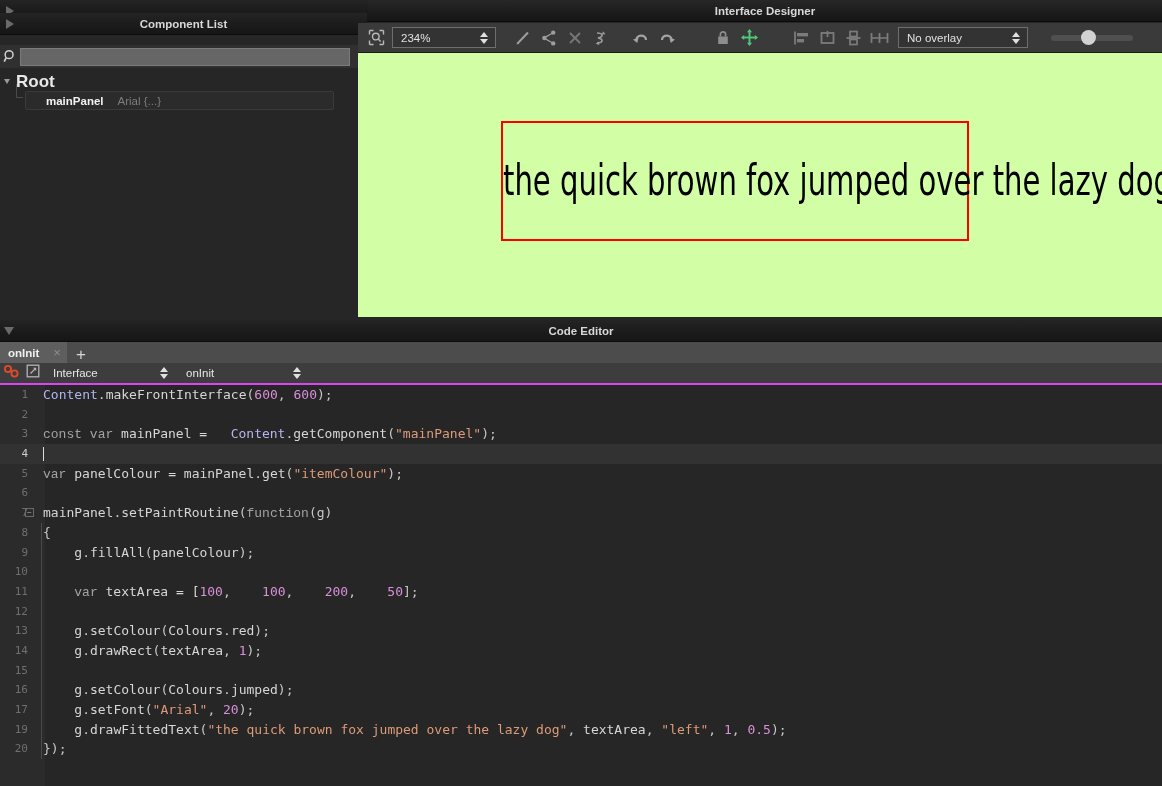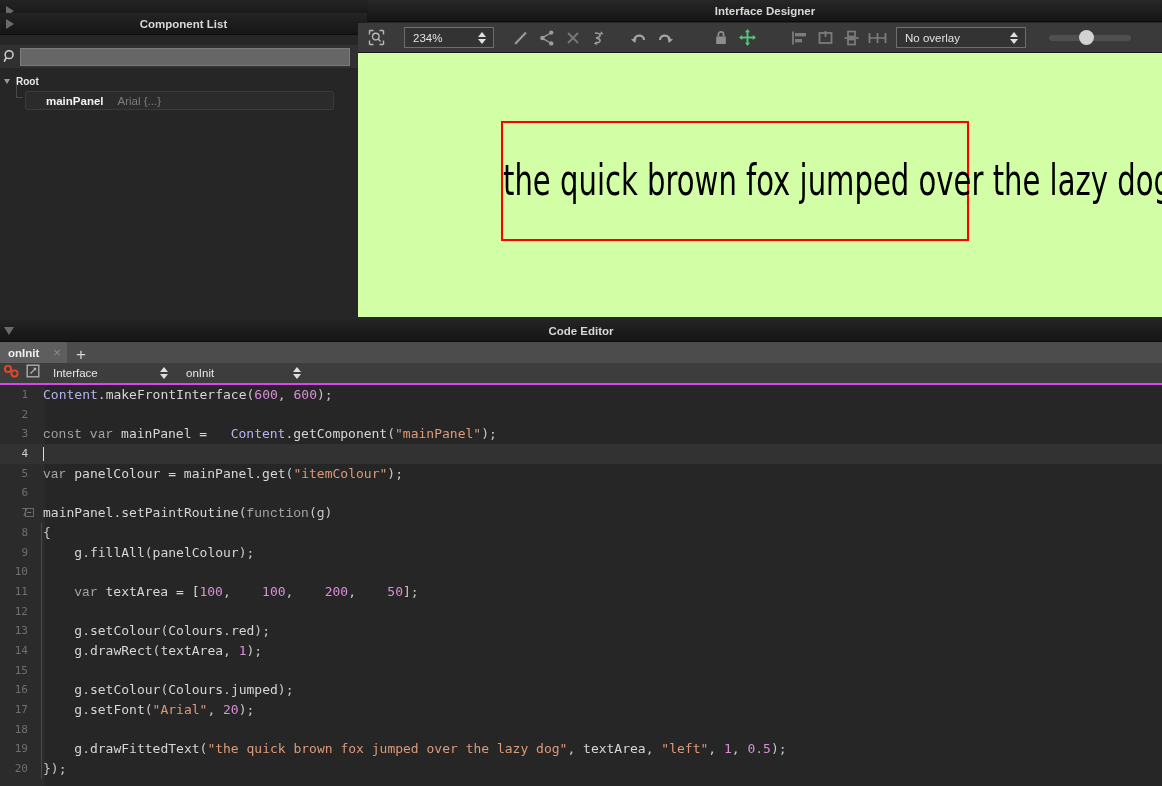--- a/index.html
+++ b/index.html
@@ -50,21 +50,21 @@
     background:#303030; display:flex; align-items:center;
   }
   #cl-search .searchfield {
     position:absolute; left:20px; top:3px; width:330px; height:18px;
     background:#666; border:1px solid #7b7b7b;
   }
   .magnifier { position:absolute; left:3px; top:4px; width:15px; height:15px; }
   #tree { position:absolute; left:0; top:27px; width:359px; }
   .tree-root {
     position:relative; height:19px; display:flex; align-items:center;
-    padding-left:16px; color:#e8e8e8; font-size:10px; font-weight:bold;
+    padding-left:16px; color:#e8e8e8; font-size:17px; font-weight:bold;
   }
   .tree-arrow {
     position:absolute; left:4px; top:7px; width:0; height:0;
     border-top:5px solid #9a9a9a;
     border-left:3.5px solid transparent;
     border-right:3.5px solid transparent;
   }
   .tree-child {
     position:relative; margin-left:25px; height:19px;
     background:#2b2b2b; border:1px solid #3a3a3a; border-radius:2px;
@@ -224,21 +224,21 @@
   </div>
 
   <div id="des-toolbar">
     <div class="tb-icon" style="margin-left:5px">
       <svg width="17" height="17" viewBox="0 0 17 17">
         <path d="M1.5 1.5h4M1.5 1.5v4M15.5 1.5h-4M15.5 1.5v4M1.5 15.5h4M1.5 15.5v-4M15.5 15.5h-4M15.5 15.5v-4" stroke="#b8b8b8" stroke-width="1.4" fill="none"></path>
         <circle cx="7.8" cy="7.6" r="3.3" fill="none" stroke="#b8b8b8" stroke-width="1.4"></circle>
         <line x1="10.2" y1="10" x2="12.6" y2="12.4" stroke="#b8b8b8" stroke-width="1.4"></line>
       </svg>
     </div>
-    <div class="combo" style="width:90px;margin-left:15px">
+    <div class="combo" style="width:104px;margin-left:3px">
       <span>234%</span>
       <span class="spin">
         <span class="sp-up"></span>
           <span class="sp-dn"></span>
       </span>
     </div>
 
     <div class="tb-icon" style="margin-left:14px">
       <svg width="18" height="18" viewBox="0 0 18 18">
         <line x1="3.5" y1="14.5" x2="14" y2="3.5" stroke="#9d9d9d" stroke-width="2"></line>
@@ -406,19 +406,18 @@
         <div class="line"><span class="ln">8</span><span class="gbar"></span><span class="src"><span class="c-pun">{</span></span></div>
         <div class="line"><span class="ln">9</span><span class="gbar"></span><span class="src"><span class="c-pl">    g</span><span class="c-pun">.</span><span class="c-fn">fillAll</span><span class="c-pun">(</span><span class="c-pl">panelColour</span><span class="c-pun">);</span></span></div>
         <div class="line"><span class="ln">10</span><span class="gbar"></span><span class="src"></span></div>
         <div class="line"><span class="ln">11</span><span class="gbar"></span><span class="src"><span class="c-pl">    </span><span class="c-kw">var</span><span class="c-pl"> textArea = [</span><span class="c-num">100</span><span class="c-pun">,    </span><span class="c-num">100</span><span class="c-pun">,    </span><span class="c-num">200</span><span class="c-pun">,    </span><span class="c-num">50</span><span class="c-pun">];</span></span></div>
         <div class="line"><span class="ln">12</span><span class="gbar"></span><span class="src"></span></div>
         <div class="line"><span class="ln">13</span><span class="gbar"></span><span class="src"><span class="c-pl">    g</span><span class="c-pun">.</span><span class="c-fn">setColour</span><span class="c-pun">(</span><span class="c-pl">Colours</span><span class="c-pun">.</span><span class="c-pl">red</span><span class="c-pun">);</span></span></div>
         <div class="line"><span class="ln">14</span><span class="gbar"></span><span class="src"><span class="c-pl">    g</span><span class="c-pun">.</span><span class="c-fn">drawRect</span><span class="c-pun">(</span><span class="c-pl">textArea</span><span class="c-pun">, </span><span class="c-num">1</span><span class="c-pun">);</span></span></div>
         <div class="line"><span class="ln">15</span><span class="gbar"></span><span class="src"></span></div>
         <div class="line"><span class="ln">16</span><span class="gbar"></span><span class="src"><span class="c-pl">    g</span><span class="c-pun">.</span><span class="c-fn">setColour</span><span class="c-pun">(</span><span class="c-pl">Colours</span><span class="c-pun">.</span><span class="c-pl">jumped</span><span class="c-pun">);</span></span></div>
         <div class="line"><span class="ln">17</span><span class="gbar"></span><span class="src"><span class="c-pl">    g</span><span class="c-pun">.</span><span class="c-fn">setFont</span><span class="c-pun">(</span><span class="c-str">"Arial"</span><span class="c-pun">, </span><span class="c-num">20</span><span class="c-pun">);</span></span></div>
-        <div class="line"><span class="ln">18</span><span class="gbar"></span><span class="src"></span></div>
         <div class="line"><span class="ln">19</span><span class="gbar"></span><span class="src"><span class="c-pl">    g</span><span class="c-pun">.</span><span class="c-fn">drawFittedText</span><span class="c-pun">(</span><span class="c-str">"the quick brown fox jumped over the lazy dog"</span><span class="c-pun">, </span><span class="c-pl">textArea</span><span class="c-pun">, </span><span class="c-str">"left"</span><span class="c-pun">, </span><span class="c-num">1</span><span class="c-pun">, </span><span class="c-num">0.5</span><span class="c-pun">);</span></span></div>
         <div class="line"><span class="ln">20</span><span class="gbar"></span><span class="src"><span class="c-pun">});</span></span></div>
       </div>
   </div>
 
 </div>
 
 </body></html>

